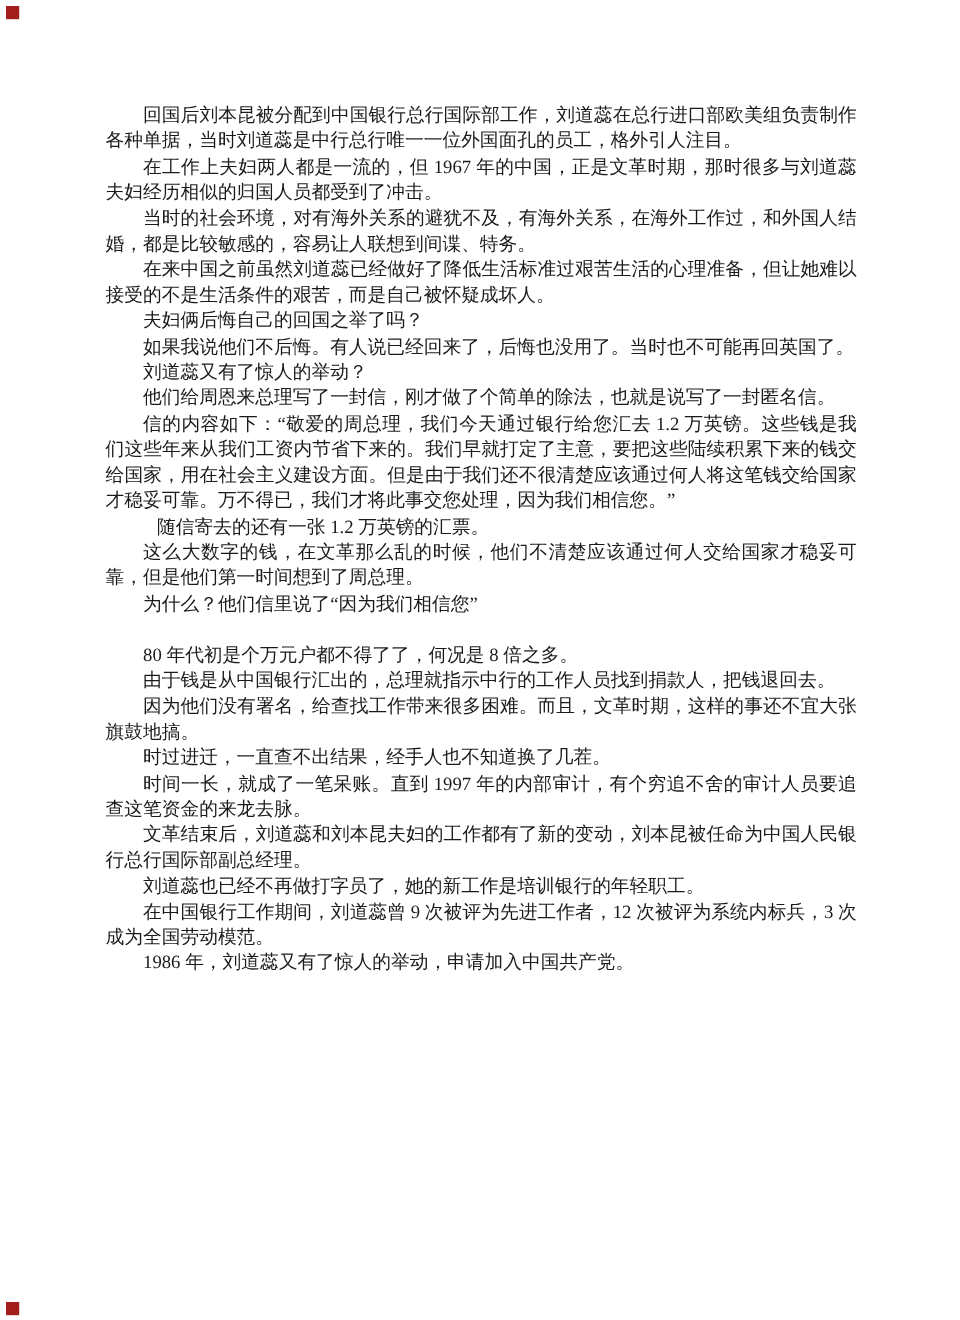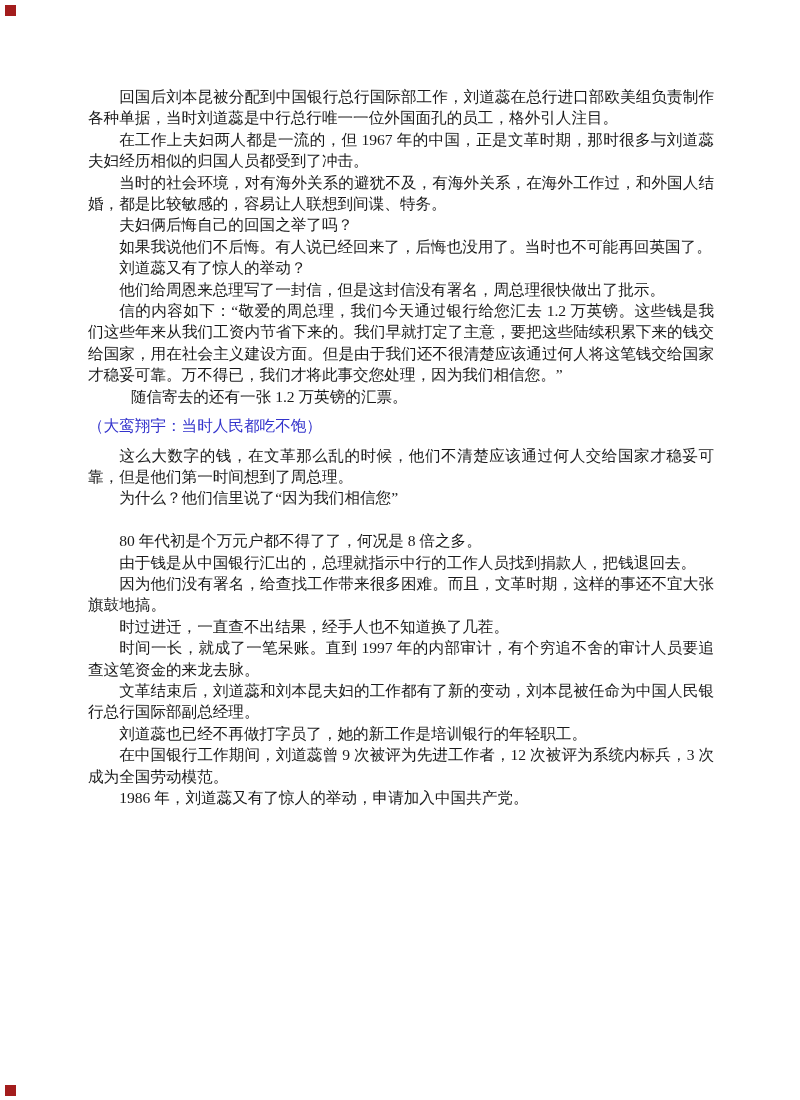--- a/index.html
+++ b/index.html
@@ -47,27 +47,27 @@
 
 <div class="page">
   <div class="corner tl"></div>
   <div class="corner tr"></div>
   <div class="corner bl"></div>
   <div class="corner br"></div>
   <div class="content">
       <p class="para body">回国后刘本昆被分配到中国银行总行国际部工作，刘道蕊在总行进口部欧美组负责制作各种单据，当时刘道蕊是中行总行唯一一位外国面孔的员工，格外引人注目。</p>
       <p class="para body">在工作上夫妇两人都是一流的，但 1967 年的中国，正是文革时期，那时很多与刘道蕊夫妇经历相似的归国人员都受到了冲击。</p>
       <p class="para body">当时的社会环境，对有海外关系的避犹不及，有海外关系，在海外工作过，和外国人结婚，都是比较敏感的，容易让人联想到间谍、特务。</p>
+      <p class="para body">在来中国之前虽然刘道蕊已经做好了降低生活标准过艰苦生活的心理准备，但让她难以接受的不是生活条件的艰苦，而是自己被怀疑成坏人。</p>
       <p class="para body">夫妇俩后悔自己的回国之举了吗？</p>
       <p class="para body">如果我说他们不后悔。有人说已经回来了，后悔也没用了。当时也不可能再回英国了。</p>
       <p class="para body">刘道蕊又有了惊人的举动？</p>
-      <p class="para body">他们给周恩来总理写了一封信，但是这封信没有署名，周总理很快做出了批示。</p>
+      <p class="para body">他们给周恩来总理写了一封信，刚才做了个简单的除法，也就是说写了一封匿名信。</p>
       <p class="para body">信的内容如下：“敬爱的周总理，我们今天通过银行给您汇去 1.2 万英镑。这些钱是我们这些年来从我们工资内节省下来的。我们早就打定了主意，要把这些陆续积累下来的钱交给国家，用在社会主义建设方面。但是由于我们还不很清楚应该通过何人将这笔钱交给国家才稳妥可靠。万不得已，我们才将此事交您处理，因为我们相信您。”</p>
       <p class="para body-deep">随信寄去的还有一张 1.2 万英镑的汇票。</p>
-      <p class="para annotation">（大鸾翔宇：当时人民都吃不饱）</p>
       <p class="para body">这么大数字的钱，在文革那么乱的时候，他们不清楚应该通过何人交给国家才稳妥可靠，但是他们第一时间想到了周总理。</p>
       <p class="para body">为什么？他们信里说了“因为我们相信您”</p>
       <p class="para blank"></p>
       <p class="para body">80 年代初是个万元户都不得了了，何况是 8 倍之多。</p>
       <p class="para body">由于钱是从中国银行汇出的，总理就指示中行的工作人员找到捐款人，把钱退回去。</p>
       <p class="para body">因为他们没有署名，给查找工作带来很多困难。而且，文革时期，这样的事还不宜大张旗鼓地搞。</p>
       <p class="para body">时过进迁，一直查不出结果，经手人也不知道换了几茬。</p>
       <p class="para body">时间一长，就成了一笔呆账。直到 1997 年的内部审计，有个穷追不舍的审计人员要追查这笔资金的来龙去脉。</p>
       <p class="para body">文革结束后，刘道蕊和刘本昆夫妇的工作都有了新的变动，刘本昆被任命为中国人民银行总行国际部副总经理。</p>
       <p class="para body">刘道蕊也已经不再做打字员了，她的新工作是培训银行的年轻职工。</p>

